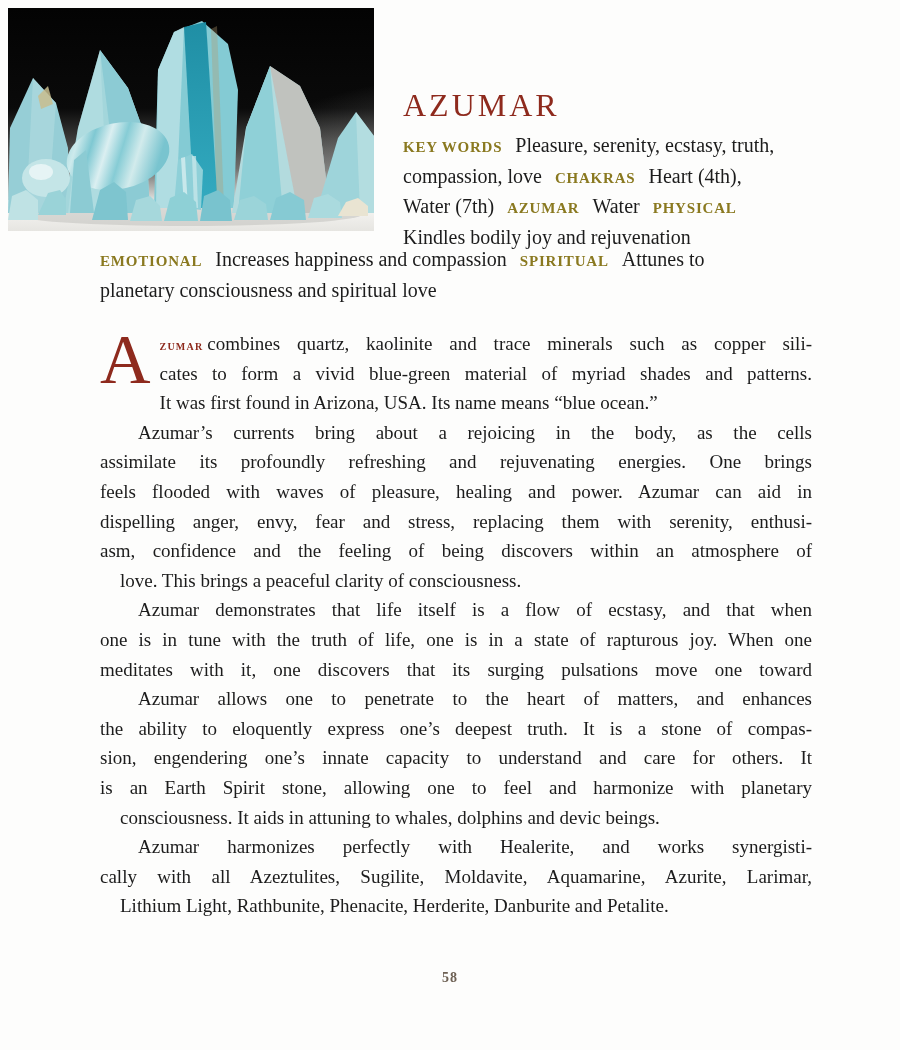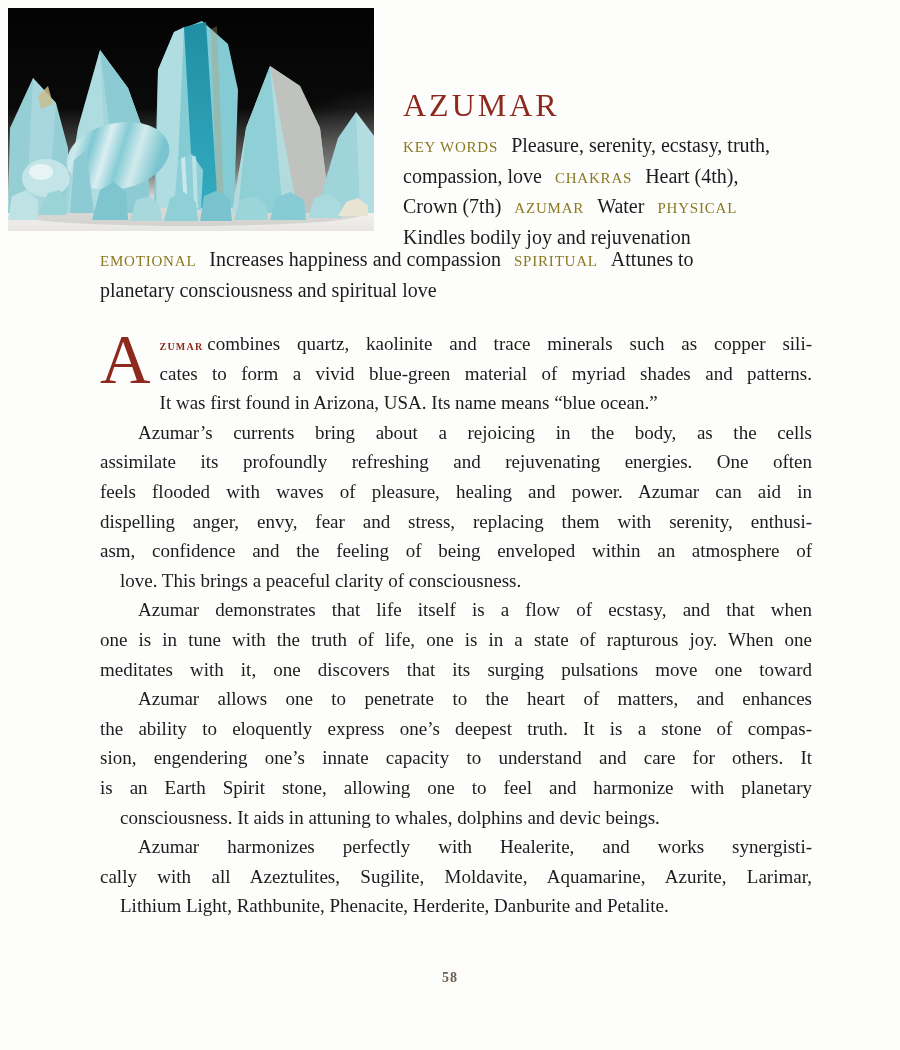--- a/index.html
+++ b/index.html
@@ -21,21 +21,21 @@
     font-size:32px;line-height:40px;letter-spacing:3px;
     color:#8e2a1d;font-weight:400;
   }
 
   
   .attrs-right{position:absolute;left:403px;top:131px;width:420px;}
   .attrs-full{position:absolute;left:100px;top:245px;width:716px;}
   .attr-line{font-size:20px;line-height:28.5px;white-space:nowrap;}
   .attr-line > span + span{margin-left:13px;margin-top:48px;}
   .attr-label{
-    font-size:15px;font-weight:400;letter-spacing:0.8px;
+    font-size:15px;font-weight:700;letter-spacing:0.8px;
     color:#8a7920;
   }
   .attr-text{color:#1c1c1c;}
 
   
   .body-text{position:absolute;left:100px;top:329px;width:712px;font-size:19px;line-height:29.6px;}
   .paragraph{margin:0;}
   .line{
     text-align:justify;text-align-last:justify;
     height:29.6px;overflow:visible;
@@ -148,42 +148,42 @@
       <polygon points="300,210 306,190 320,186 332,194 334,210" fill="#aadade"></polygon>
       <polygon points="330,208 338,194 350,190 360,198 360,208" fill="#e9e4d2"></polygon>
     </svg>
   </div>
 
   <h1 class="headline">AZUMAR</h1>
 
   <div class="attrs-right" id="attrs-right">
       <div class="attr-line"><span class="attr-label">KEY WORDS</span><span class="attr-text">Pleasure, serenity, ecstasy, truth,</span></div>
       <div class="attr-line"><span class="attr-text">compassion, love</span><span class="attr-label">CHAKRAS</span><span class="attr-text">Heart (4th),</span></div>
-      <div class="attr-line"><span class="attr-text">Crown (7th)</span><span class="attr-label">AZUMAR</span><span class="attr-text">Water</span><span class="attr-label">PHYSICAL</span></div>
+      <div class="attr-line"><span class="attr-text">Water (7th)</span><span class="attr-label">AZUMAR</span><span class="attr-text">Water</span><span class="attr-label">PHYSICAL</span></div>
       <div class="attr-line"><span class="attr-text">Kindles bodily joy and rejuvenation</span></div>
     </div>
 
   <div class="attrs-full" id="attrs-full">
       <div class="attr-line"><span class="attr-label">EMOTIONAL</span><span class="attr-text">Increases happiness and compassion</span><span class="attr-label">SPIRITUAL</span><span class="attr-text">Attunes to</span></div>
       <div class="attr-line"><span class="attr-text">planetary consciousness and spiritual love</span></div>
     </div>
 
   <div class="body-text" id="body-text">
       <div class="paragraph">
         <span class="dropcap">A</span>
         <div class="line"><span class="leadcaps">ZUMAR</span>combines quartz, kaolinite and trace minerals such as copper sili-</div>
         <div class="line">cates to form a vivid blue-green material of myriad shades and patterns.</div>
         <div class="line last">It was first found in Arizona, USA. Its name means “blue ocean.”</div>
       </div>
       <div class="paragraph">
         <div class="line indent">Azumar’s currents bring about a rejoicing in the body, as the cells</div>
-        <div class="line">assimilate its profoundly refreshing and rejuvenating energies. One often</div>
+        <div class="line">assimilate its profoundly refreshing and rejuvenating energies. One brings</div>
         <div class="line">feels flooded with waves of pleasure, healing and power. Azumar can aid in</div>
         <div class="line">dispelling anger, envy, fear and stress, replacing them with serenity, enthusi-</div>
-        <div class="line">asm, confidence and the feeling of being enveloped within an atmosphere of</div>
+        <div class="line">asm, confidence and the feeling of being discovers within an atmosphere of</div>
         <div class="line last">love. This brings a peaceful clarity of consciousness.</div>
       </div>
       <div class="paragraph">
         <div class="line indent">Azumar demonstrates that life itself is a flow of ecstasy, and that when</div>
         <div class="line">one is in tune with the truth of life, one is in a state of rapturous joy. When one</div>
         <div class="line">meditates with it, one discovers that its surging pulsations move one toward</div>
       </div>
       <div class="paragraph">
         <div class="line indent">Azumar allows one to penetrate to the heart of matters, and enhances</div>
         <div class="line">the ability to eloquently express one’s deepest truth. It is a stone of compas-</div>

